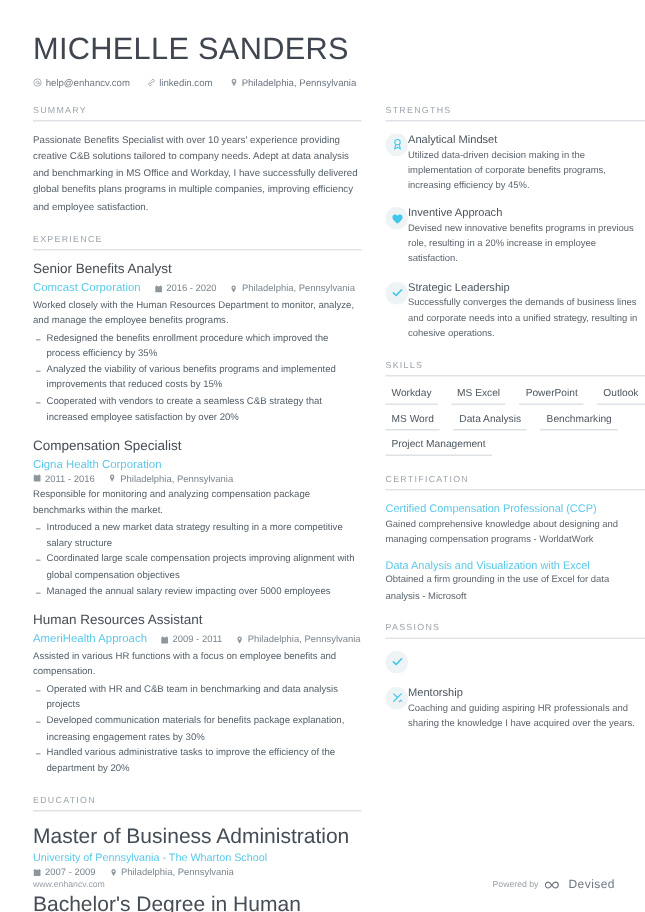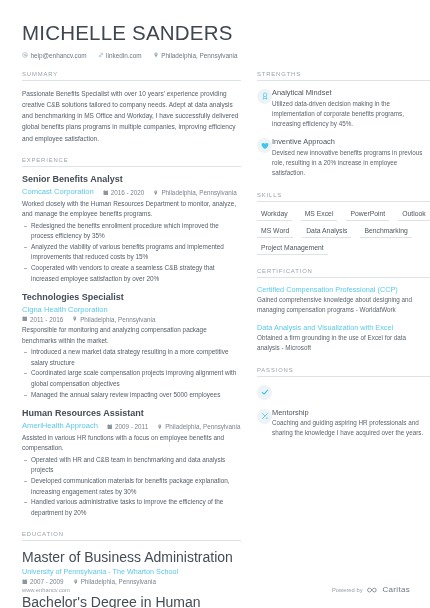--- a/index.html
+++ b/index.html
@@ -75,21 +75,21 @@
     font-size: 6.5px;
     line-height: 1.72;
     color: #56606a;
   }
 
   
   .job { margin-bottom: 8px; }
   .job-title {
     font-size: 9px;
     color: #444c55;
-    font-weight: 700;
+    font-weight: 400;
     line-height: 1.3;
     margin-bottom: 1.5px;
   }
   .job-meta {
     display: flex;
     align-items: flex-end;
     flex-wrap: wrap;
     gap: 2px 9px;
     font-size: 6.3px;
     color: #7b848d;
@@ -244,21 +244,21 @@
           </div>
           <div class="job-desc">Worked closely with the Human Resources Department to monitor, analyze, and manage the employee benefits programs.</div>
           <ul class="bullets">
             <li>Redesigned the benefits enrollment procedure which improved the process efficiency by 35%</li>
             <li>Analyzed the viability of various benefits programs and implemented improvements that reduced costs by 15%</li>
             <li>Cooperated with vendors to create a seamless C&amp;B strategy that increased employee satisfaction by over 20%</li>
           </ul>
         </div>
 
         <div class="job">
-          <div class="job-title">Technologies Specialist</div>
+          <div class="job-title">Compensation Specialist</div>
           <div class="job-meta stacked">
             <span class="company">Cigna Health Corporation</span>
             <span class="meta-row2">
               <span class="meta-item">
                 <span class="mi-icon">
                   <svg viewBox="0 0 16 16" fill="currentColor">
                       <rect x="1.5" y="2.5" width="13" height="12" rx="1"></rect>
                       <rect x="3" y="0.5" width="1.6" height="3" rx="0.6"></rect>
                       <rect x="11.4" y="0.5" width="1.6" height="3" rx="0.6"></rect>
                     </svg>
@@ -374,20 +374,31 @@
             <svg viewBox="0 0 16 16" fill="#3fc6ea">
                 <path d="M8 14.2S1.2 9.8 1.2 5.7A3.6 3.6 0 0 1 8 4a3.6 3.6 0 0 1 6.8 1.7c0 4.1-6.8 8.5-6.8 8.5z"></path>
               </svg>
           </span>
           <div class="st-body">
             <div class="st-title">Inventive Approach</div>
             <div class="st-desc">Devised new innovative benefits programs in previous role, resulting in a 20% increase in employee satisfaction.</div>
           </div>
         </div>
 
+        <div class="strength">
+          <span class="badge">
+            <svg viewBox="0 0 16 16" fill="none" stroke="#3fc6ea" stroke-width="2.2" stroke-linecap="round" stroke-linejoin="round">
+                <path d="M2.5 8.6 6.2 12 13.5 4.4"></path>
+              </svg>
+          </span>
+          <div class="st-body">
+            <div class="st-title">Strategic Leadership</div>
+            <div class="st-desc">Successfully converges the demands of business lines and corporate needs into a unified strategy, resulting in cohesive operations.</div>
+          </div>
+        </div>
       </div>
 
       <div class="sec">
         <div class="sec-title">SKILLS</div>
         <div class="skills-wrap">
           <span class="skill">Workday</span>
           <span class="skill">MS Excel</span>
           <span class="skill">PowerPoint</span>
           <span class="skill">Outlook</span>
           <span class="skill">MS Word</span>
@@ -440,18 +451,18 @@
   </div>
 
   <div class="footer">
     <span>www.enhancv.com</span>
     <span class="powered">
       <span>Powered by</span>
       <span class="enh-logo">
         <svg viewBox="0 0 26 16" fill="none" stroke="#6e7780" stroke-width="1.5">
           <path d="M5 4.2a3.9 3.9 0 1 0 0 7.8c3.9 0 5.6-7.8 9.5-7.8a3.9 3.9 0 0 1 0 7.8c-3.9 0-5.6-7.8-9.5-7.8z"></path>
         </svg>
-        <span>Caritas</span>
+        <span>Devised</span>
       </span>
     </span>
   </div>
 
 </div>
 
 </body></html>

